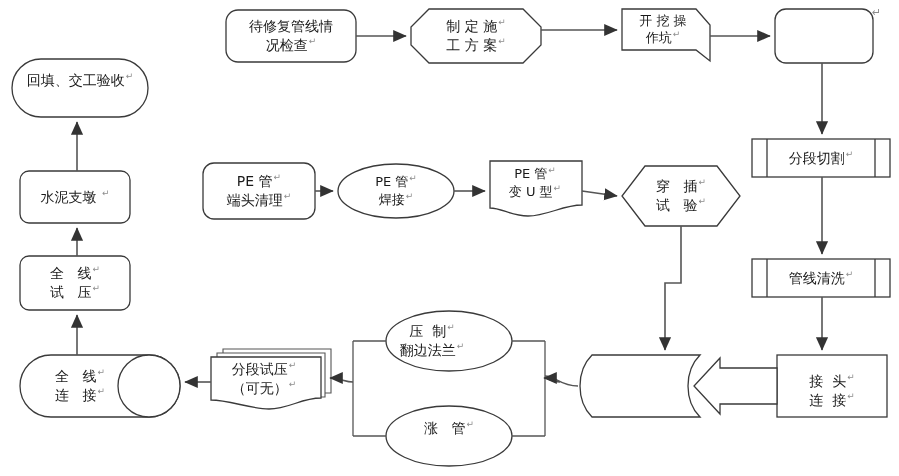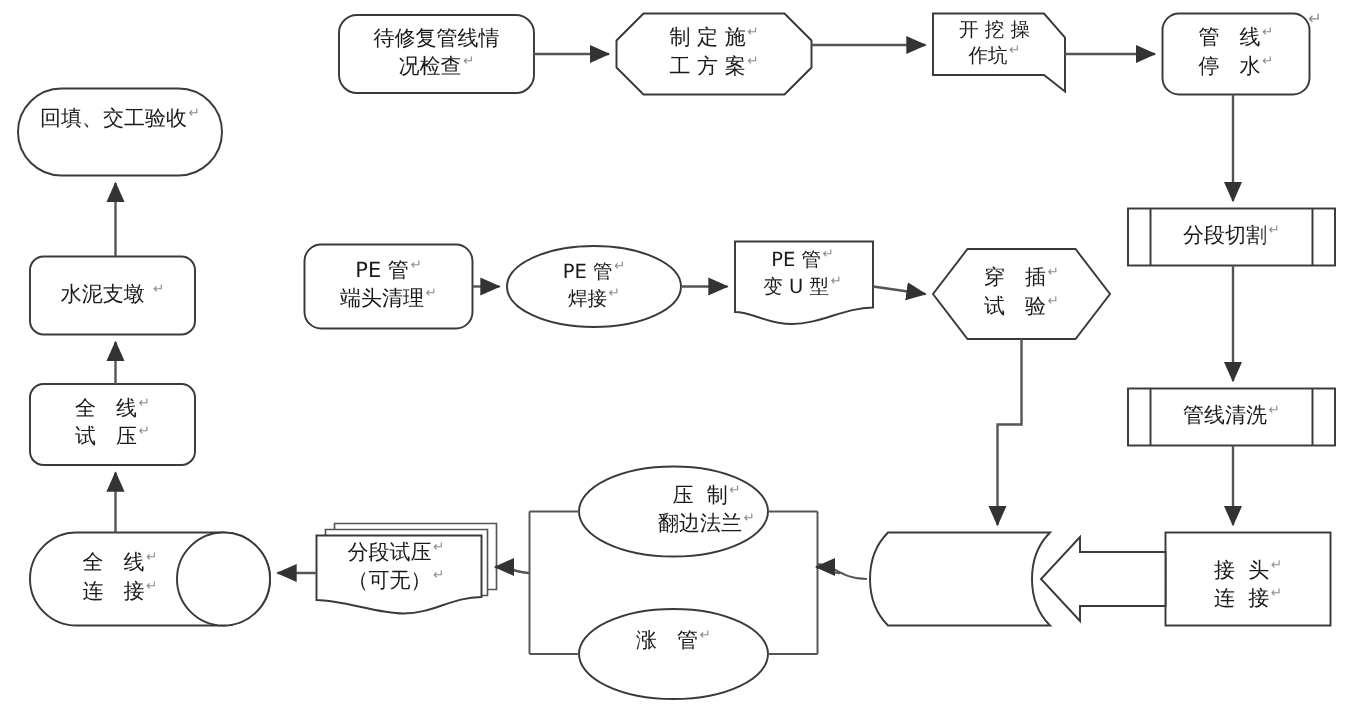--- a/index.html
+++ b/index.html
@@ -117,24 +117,20 @@
   <div class="nodelabel" style="left:411px;top:9px;width:130px;height:54px;font-size:14px;">
     <span class="ln"><span>制 定 施</span><span class="pilcrow">↵</span></span>
     <span class="ln"><span>工 方 案</span><span class="pilcrow">↵</span></span>
   </div>
 
   <div class="nodelabel" style="left:622px;top:6px;width:82px;height:48px;font-size:13px;">
     <span class="ln">开 挖 操</span>
     <span class="ln"><span>作坑</span><span class="pilcrow">↵</span></span>
   </div>
 
-  <div class="nodelabel" style="left:775px;top:9px;width:98px;height:54px;font-size:14px;">
-    <span class="ln"><span>管   线</span><span class="pilcrow">↵</span></span>
-    <span class="ln"><span>停   水</span><span class="pilcrow">↵</span></span>
-  </div>
 
   <div class="nodelabel" style="left:767px;top:139px;width:108px;height:38px;font-size:14px;">
     <span class="ln"><span>分段切割</span><span class="pilcrow">↵</span></span>
   </div>
 
   <div class="nodelabel" style="left:767px;top:259px;width:108px;height:38px;font-size:14px;">
     <span class="ln"><span>管线清洗</span><span class="pilcrow">↵</span></span>
   </div>
 
   <div class="nodelabel" style="left:777px;top:355px;width:110px;height:72px;font-size:14px;">
@@ -156,21 +152,21 @@
   <div class="nodelabel" style="left:338px;top:164px;width:116px;height:54px;font-size:13px;">
     <span class="ln"><span>PE 管</span><span class="pilcrow">↵</span></span>
     <span class="ln"><span>焊接</span><span class="pilcrow">↵</span></span>
   </div>
 
   <div class="nodelabel" style="left:492px;top:159px;width:86px;height:48px;font-size:13px;">
     <span class="ln"><span>PE 管</span><span class="pilcrow">↵</span></span>
     <span class="ln"><span>变 U 型</span><span class="pilcrow">↵</span></span>
   </div>
 
-  <div class="nodelabel" style="left:408px;top:311px;width:126px;height:60px;font-size:14px;">
+  <div class="nodelabel" style="left:369px;top:311px;width:126px;height:60px;font-size:14px;">
     <span class="ln"><span>压  制</span><span class="pilcrow">↵</span></span>
     <span class="ln"><span>翻边法兰</span><span class="pilcrow">↵</span></span>
   </div>
 
   <div class="nodelabel" style="left:386px;top:398px;width:126px;height:60px;font-size:14px;">
     <span class="ln"><span>涨   管</span><span class="pilcrow">↵</span></span>
   </div>
 
   <div class="nodelabel" style="left:211px;top:354px;width:106px;height:50px;font-size:14px;">
     <span class="ln"><span>分段试压</span><span class="pilcrow">↵</span></span>

